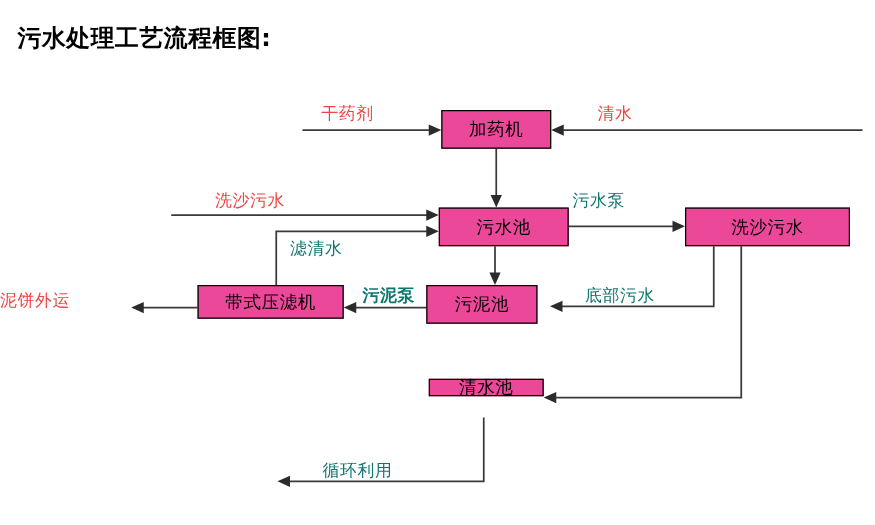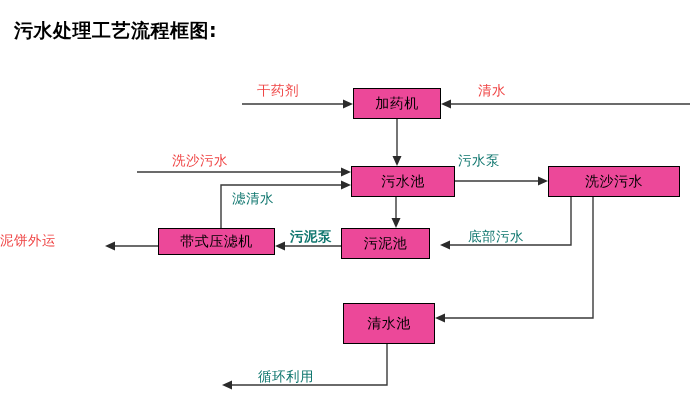--- a/index.html
+++ b/index.html
@@ -149,21 +149,21 @@
 </div>
 
 <div class="node" style="left:158px; top:228px; width:117px; height:27px;">
   <span>带式压滤机</span>
 </div>
 
 <div class="node" style="left:341px; top:228px; width:89px; height:31px;">
   <span>污泥池</span>
 </div>
 
-<div class="node" style="left:343px; top:303px; width:92px; height:41px;">
+<div class="node" style="left:343px; top:303px; width:92px; height:14px;">
   <span>清水池</span>
 </div>
 
 <div class="io-label" style="left:257px; top:82px;">干药剂</div>
 
 <div class="io-label" style="left:478px; top:82px;">清水</div>
 
 <div class="io-label" style="left:172px; top:152px;">洗沙污水</div>
 
 <div class="io-label" style="left:0; top:232px;">泥饼外运</div>

